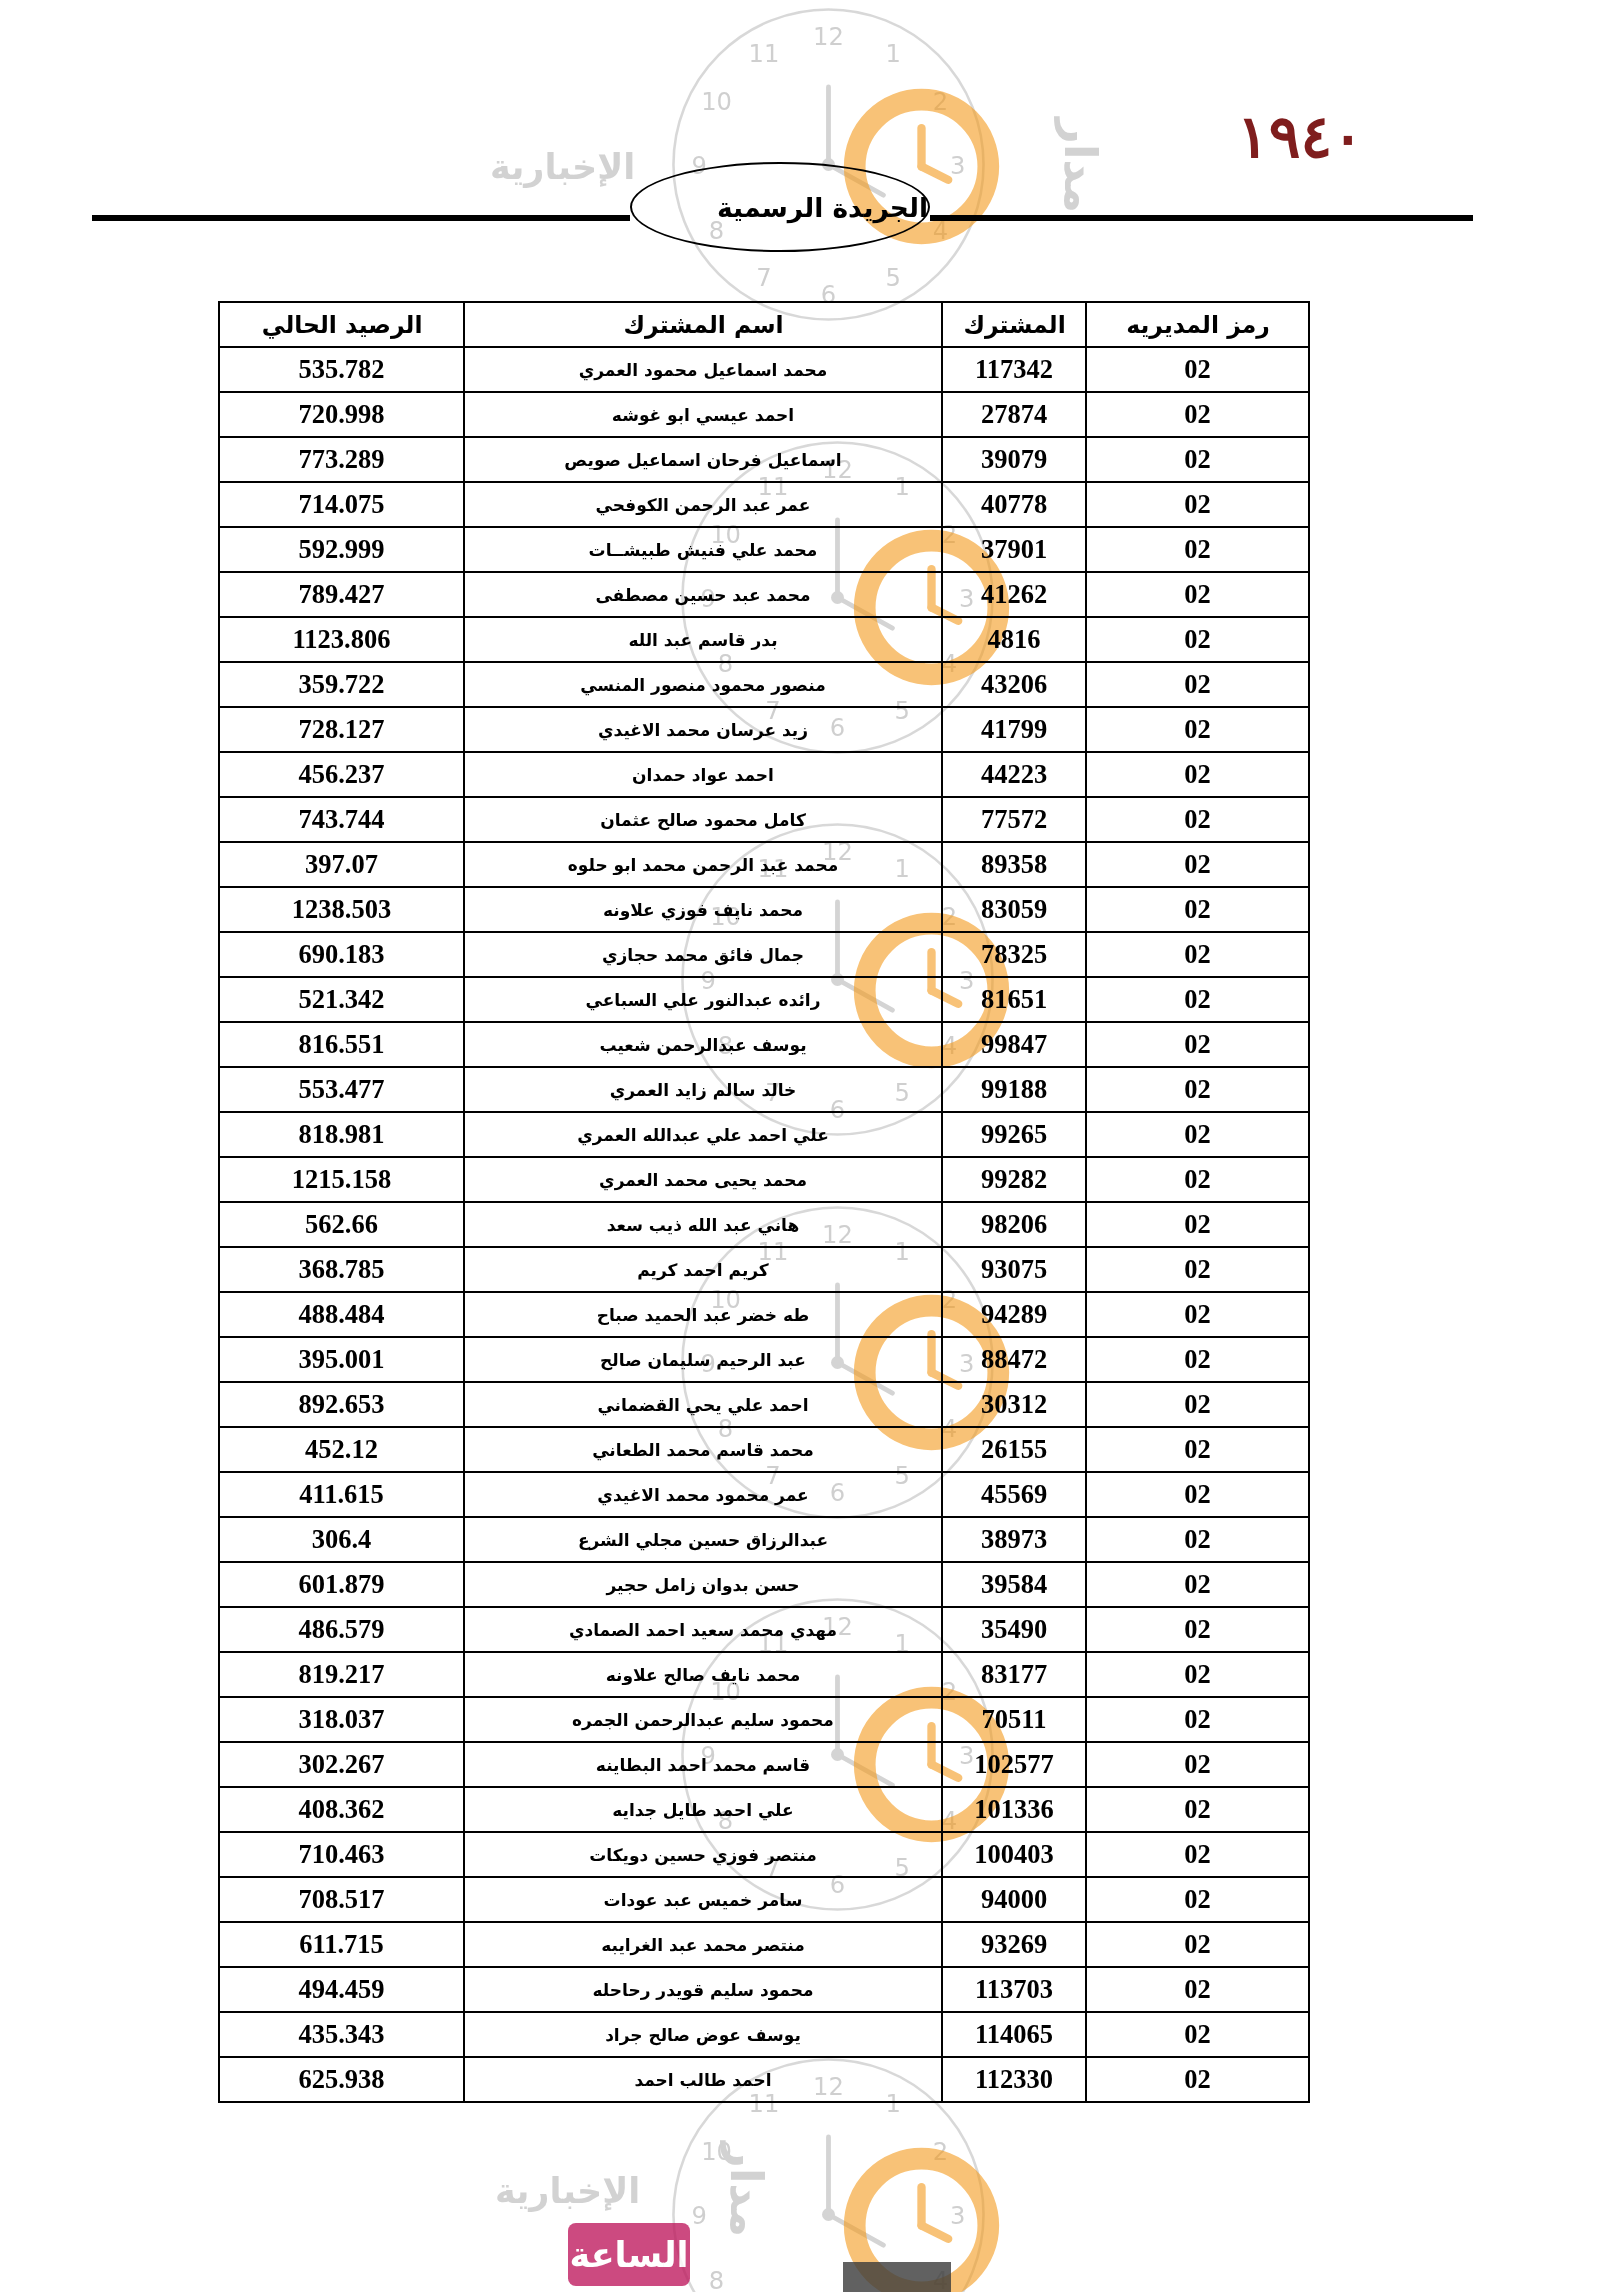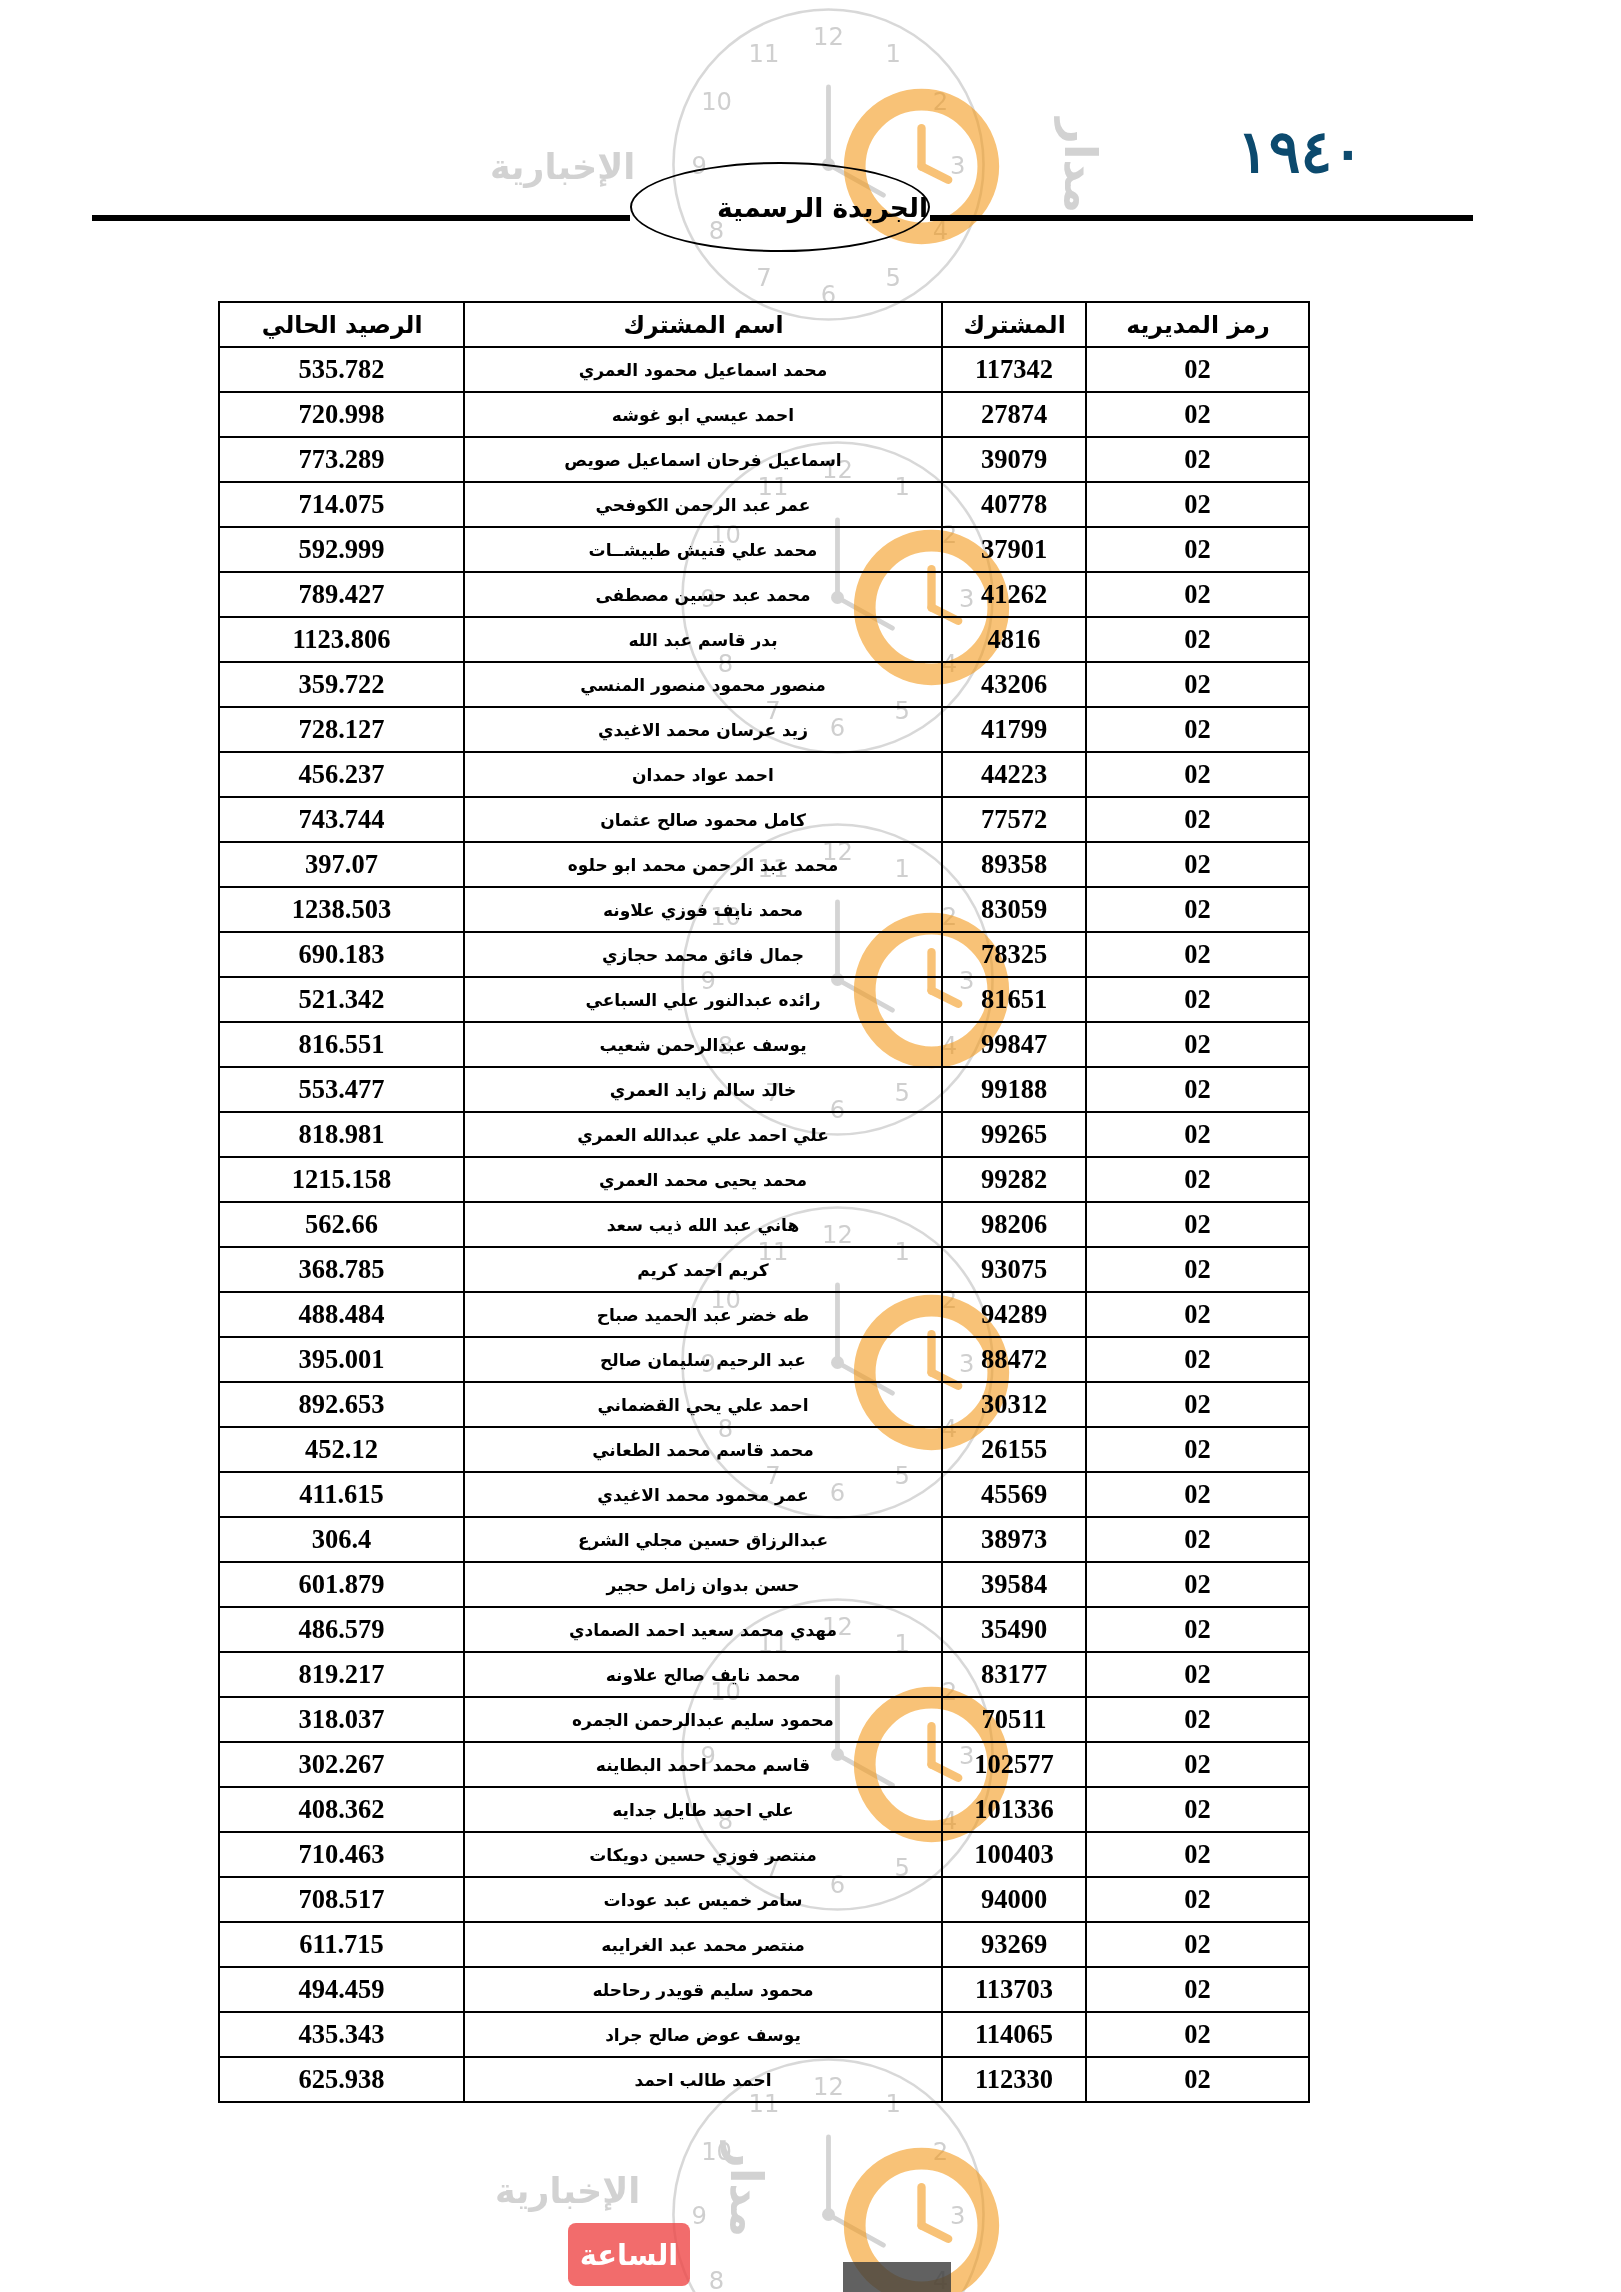--- a/index.html
+++ b/index.html
@@ -21,32 +21,32 @@
     fill:#bfbfbf; font-size:15px; text-anchor:middle;
     font-family:"DejaVu Sans", sans-serif;
   }
   .wm-orange { position:absolute; width:167px; height:167px; opacity:.6; }
   .wm-text {
     position:absolute; color:#d2d2d2; font-weight:bold;
     font-family:"DejaVu Sans", sans-serif; white-space:nowrap;
   }
   .wm-text.vertical { writing-mode:vertical-rl; }
   .wm-block {
-    position:absolute; background:#ef4444; opacity:.78; border-radius:7.8px;
+    position:absolute; background:#be185d; opacity:.78; border-radius:7.8px;
     display:flex; align-items:center; justify-content:center;
-    color:#ffffff; font-weight:bold; font-size:29px;
+    color:#ffffff; font-weight:bold; font-size:35px;
   }
   .wm-darkblock { position:absolute; background:#3a3a3a; opacity:.8; }
 
   
   .content { position:absolute; inset:0; z-index:1; }
 
   .page-number {
-    position:absolute; left:1237px; top:117px;
-    font-size:59px; font-weight:bold; color:#0c4a6e;
+    position:absolute; left:1237px; top:102px;
+    font-size:59px; font-weight:bold; color:#7f1d1d;
     font-family:"DejaVu Serif", serif;
     letter-spacing:3.9px;
   }
 
   .rule { position:absolute; top:215px; height:5.9px; background:#000; }
   .rule-left  { left:92px;  width:538px; }
   .rule-right { left:930px; width:543px; }
 
   .gazette-seal {
     position:absolute; left:630px; top:162px; width:300px; height:90px;

